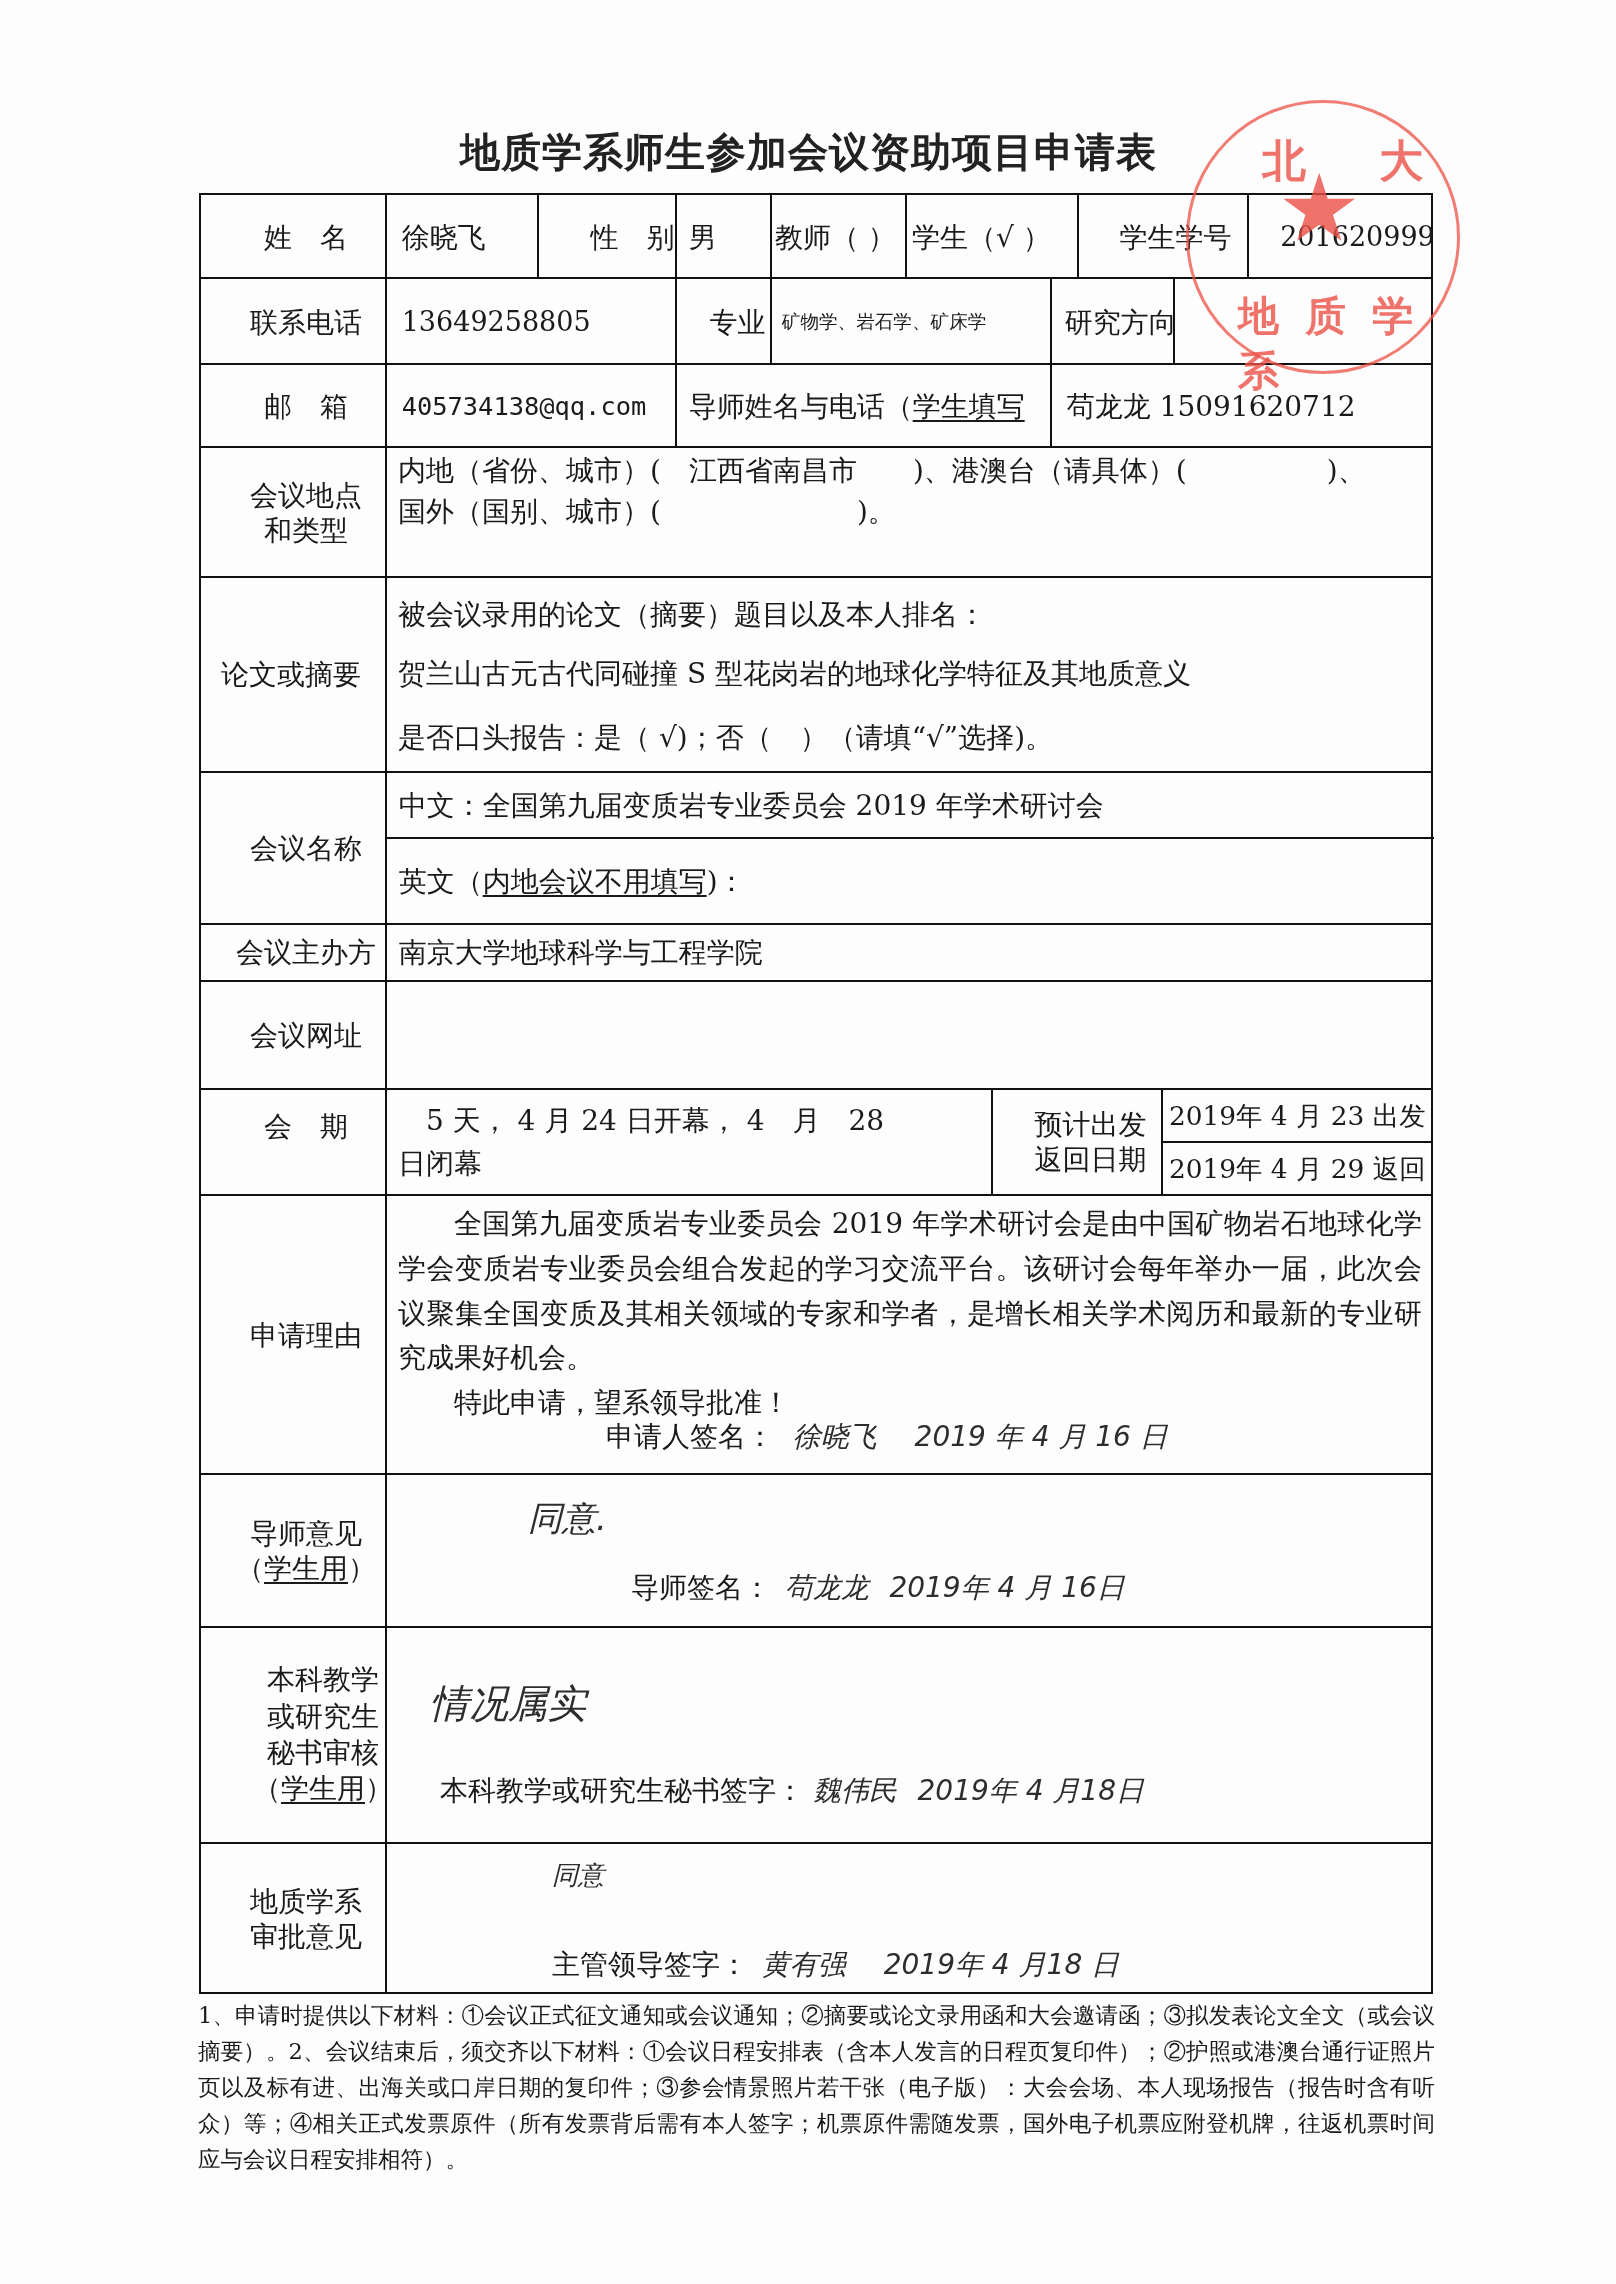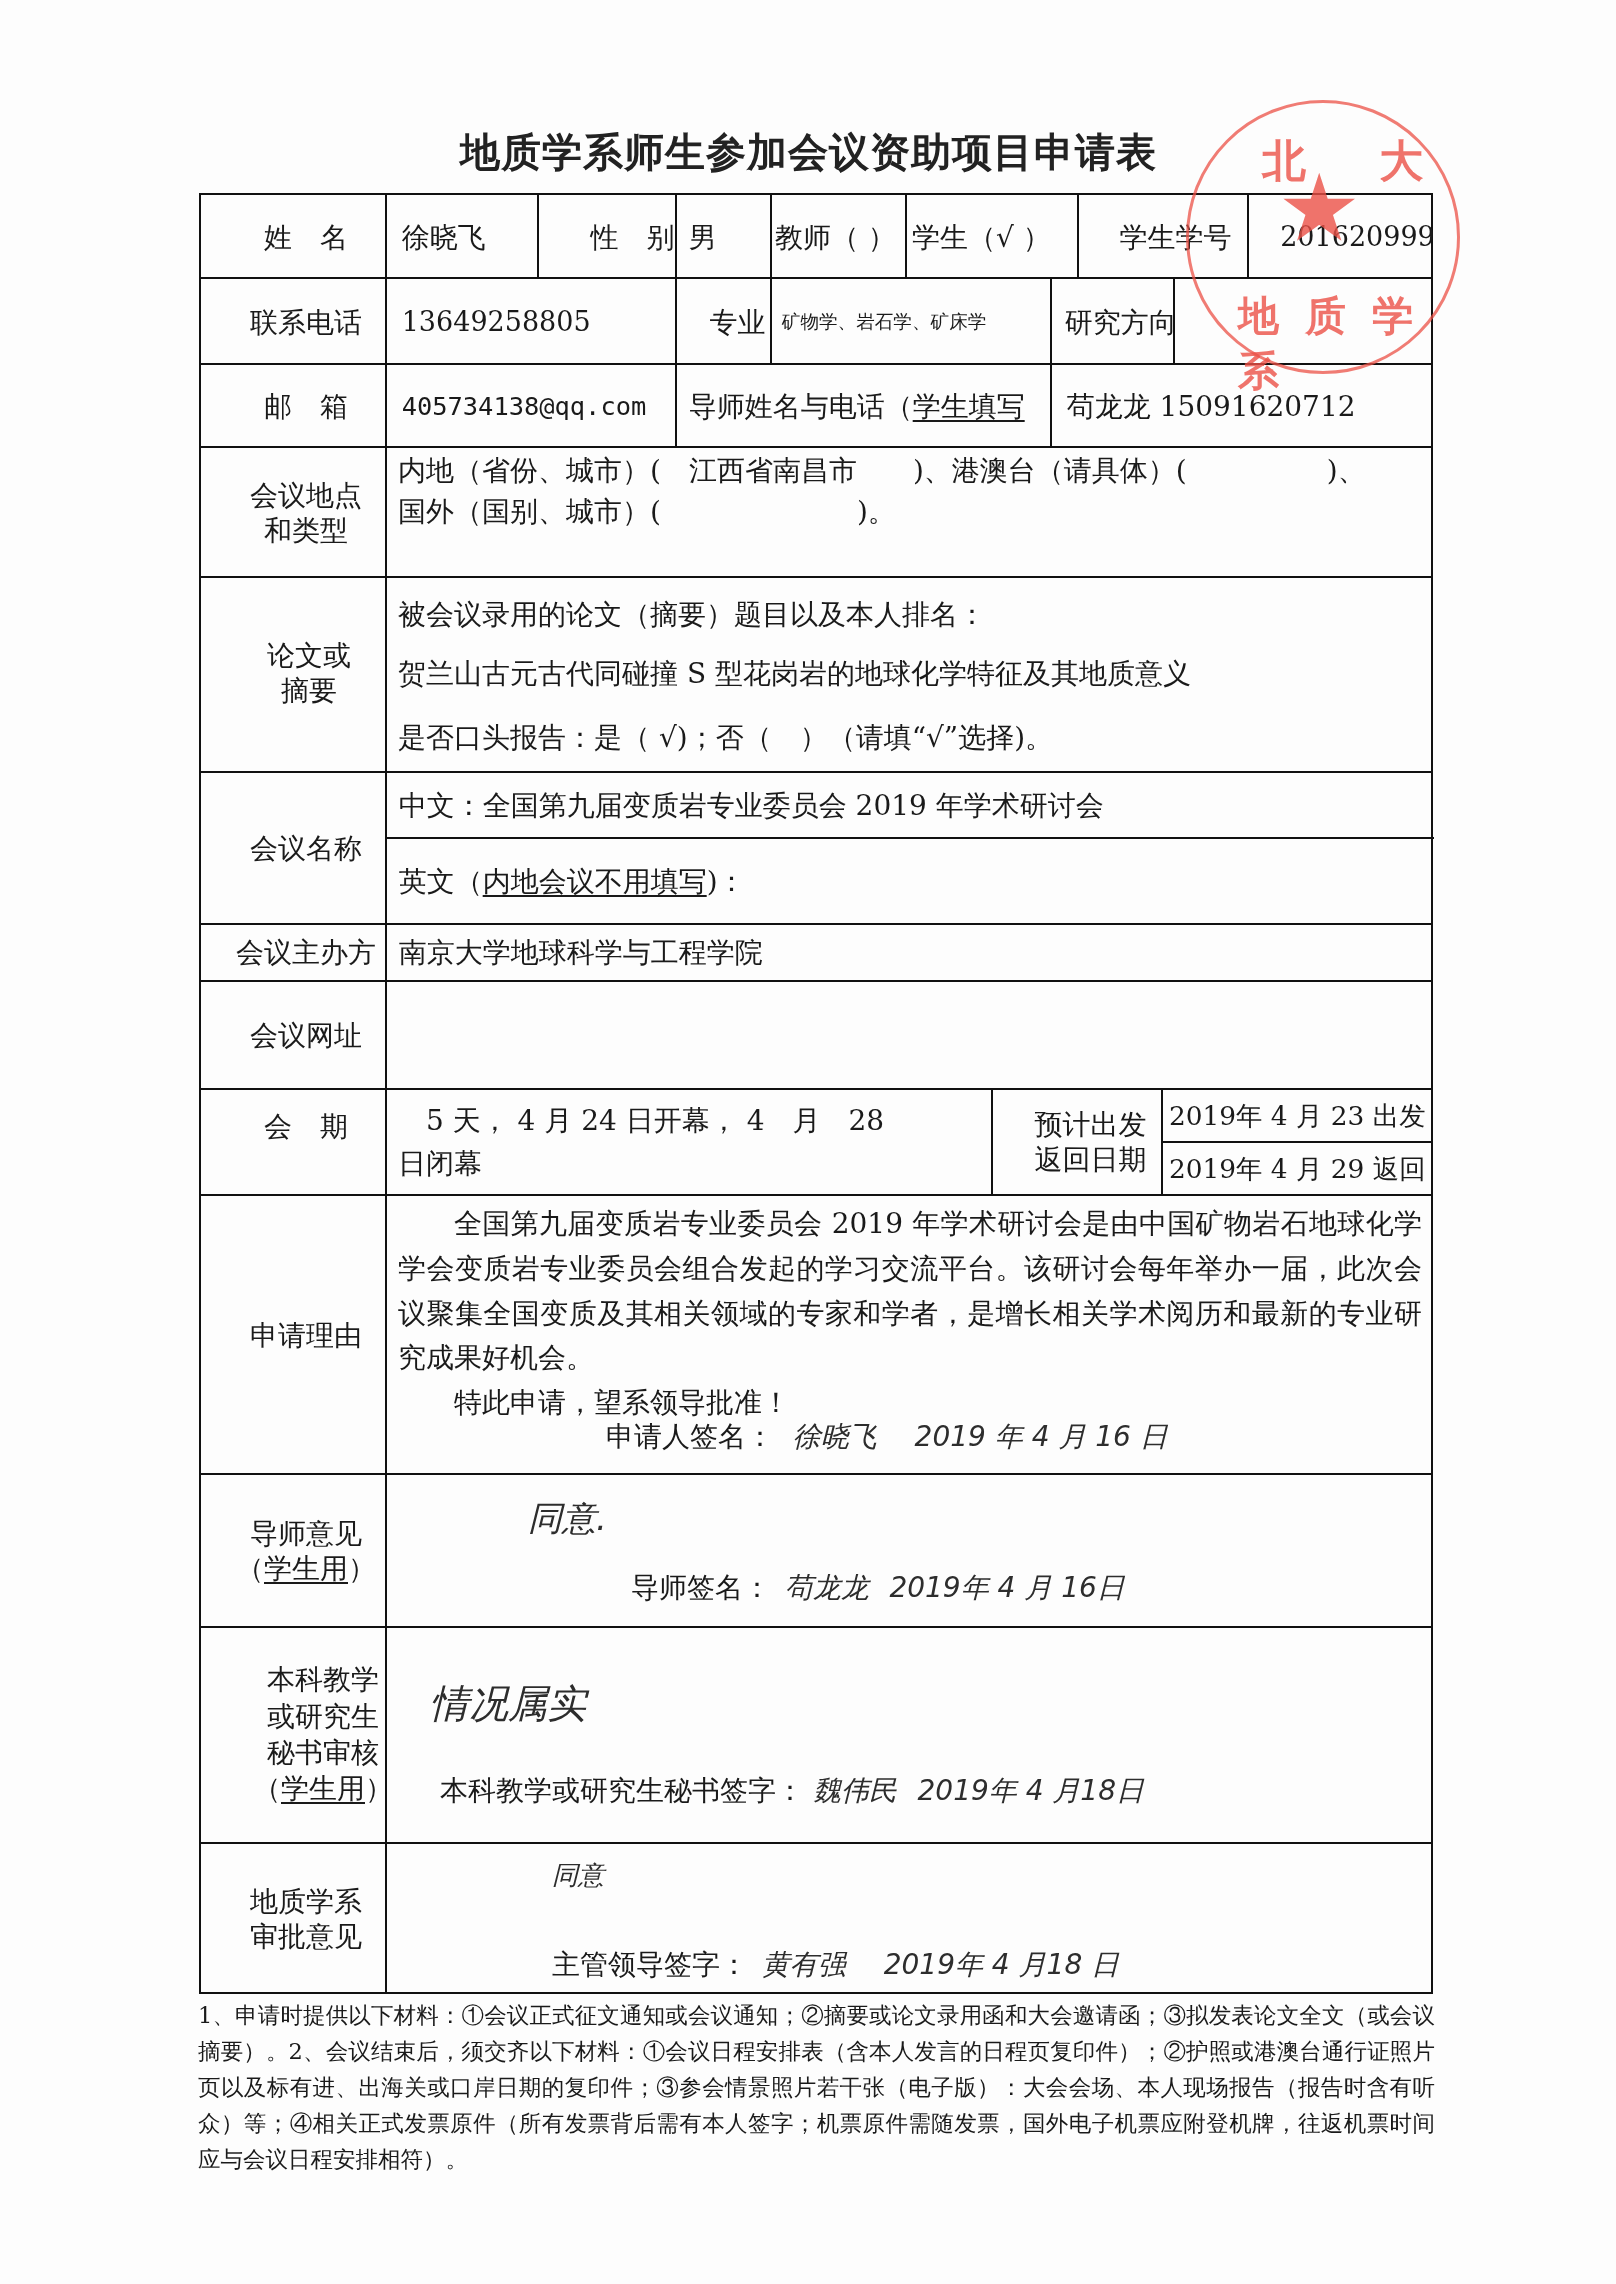--- a/index.html
+++ b/index.html
@@ -104,21 +104,21 @@
 
 <div class="cell lbl" style="left:201px;top:449px;width:183px;height:127px;flex-direction:column;">
   <div>会议地点</div>
   <div>和类型</div>
 </div>
 <div class="block" style="left:398px;top:451px;width:1032px;line-height:1.45;">
   <div style="white-space:nowrap;">内地（省份、城市）(　江西省南昌市　　)、港澳台（请具体）(　　　　　)、</div>
   <div>国外（国别、城市）(　　　　　　　)。</div>
 </div>
 
-<div class="cell lbl" style="left:204px;top:578px;width:183px;height:193px;flex-direction:column;font-family:Liberation Mono, monospace;">
+<div class="cell lbl" style="left:186px;top:578px;width:183px;height:193px;">
   <div>论文或</div>
   <div>摘要</div>
 </div>
 <div class="block" style="left:398px;top:594px;width:1032px;">
   <div style="height:59px;">被会议录用的论文（摘要）题目以及本人排名：</div>
   <div style="height:64px;">贺兰山古元古代同碰撞 S 型花岗岩的地球化学特征及其地质意义</div>
   <div>是否口头报告：是（ √)；否（　）（请填“√”选择)。</div>
 </div>
 
 <div class="cell lbl" style="left:201px;top:773px;width:183px;height:150px;">会议名称</div>

